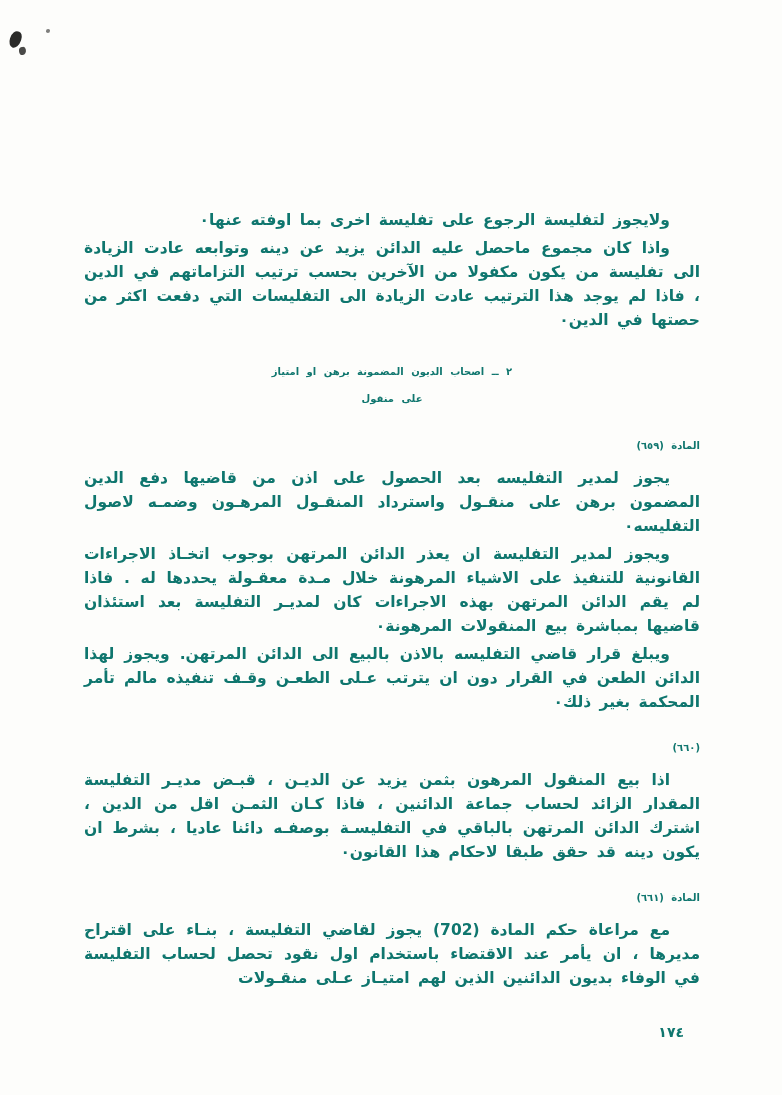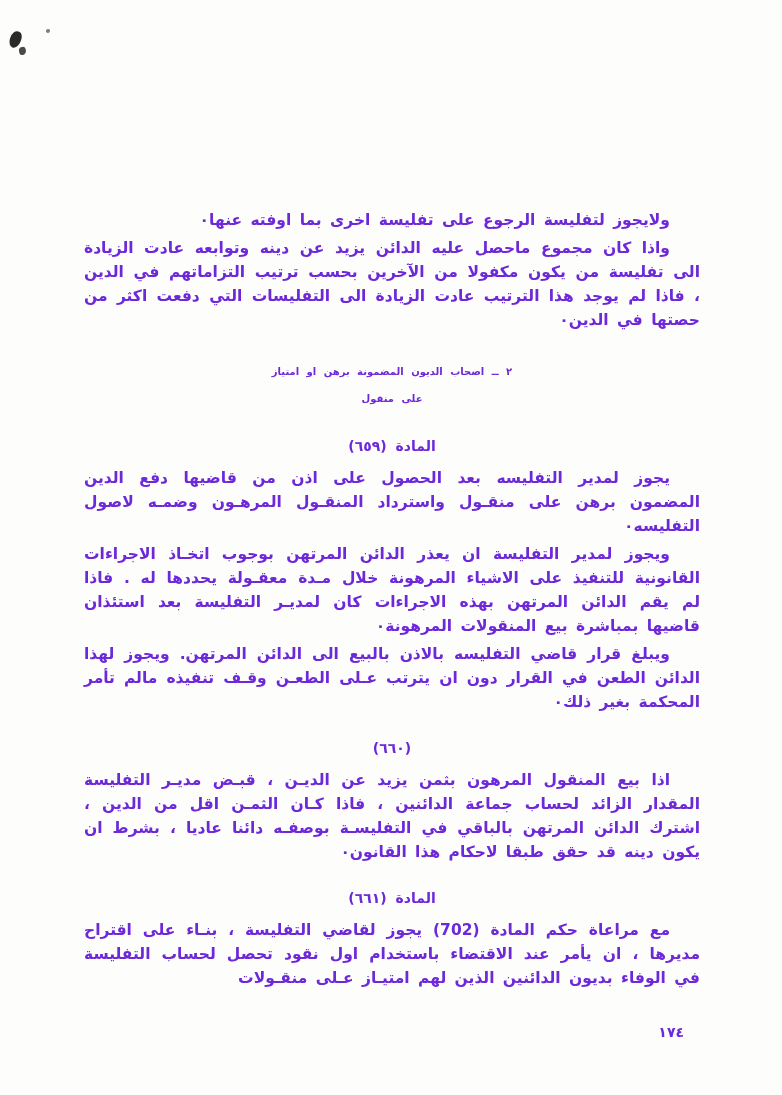--- a/index.html
+++ b/index.html
@@ -8,21 +8,21 @@
     background: #ffffff;
   }
   .page {
     position: relative;
     width: 782px;
     height: 1095px;
     background: #fdfdfb;
     overflow: hidden;
     direction: rtl;
     font-family: "DejaVu Sans", sans-serif;
-    color: #6d28d9;
+    color: #0f766e;
   }
   
   .speck {
     position: absolute;
     background: #2a2a28;
     border-radius: 50% 40% 55% 45%;
   }
   .speck.s1 { left: 10px; top: 31px; width: 11px; height: 17px; transform: rotate(18deg); }
   .speck.s2 { left: 19px; top: 47px; width: 7px;  height: 8px;  transform: rotate(-10deg); opacity: .85; }
   .speck.s3 { left: 46px; top: 29px; width: 4px;  height: 4px;  opacity: .6; }
@@ -46,22 +46,22 @@
     margin: 26px 0 14px 0;
     text-align: center;
     font-size: 10px;
     font-weight: 700;
     line-height: 27px;
     word-spacing: 4px;
   }
   .article { margin: 0; }
   .article-title {
     margin: 22px 0 8px 0;
-    text-align: center;
-    font-size: 14px;
+    text-align: right;
+    font-size: 10px;
     font-weight: 700;
     line-height: 24px;
     word-spacing: 4px;
   }
   .page-number {
     position: absolute;
     top: 1024px;
     right: 98px;
     font-size: 14px;
     font-weight: 700;

